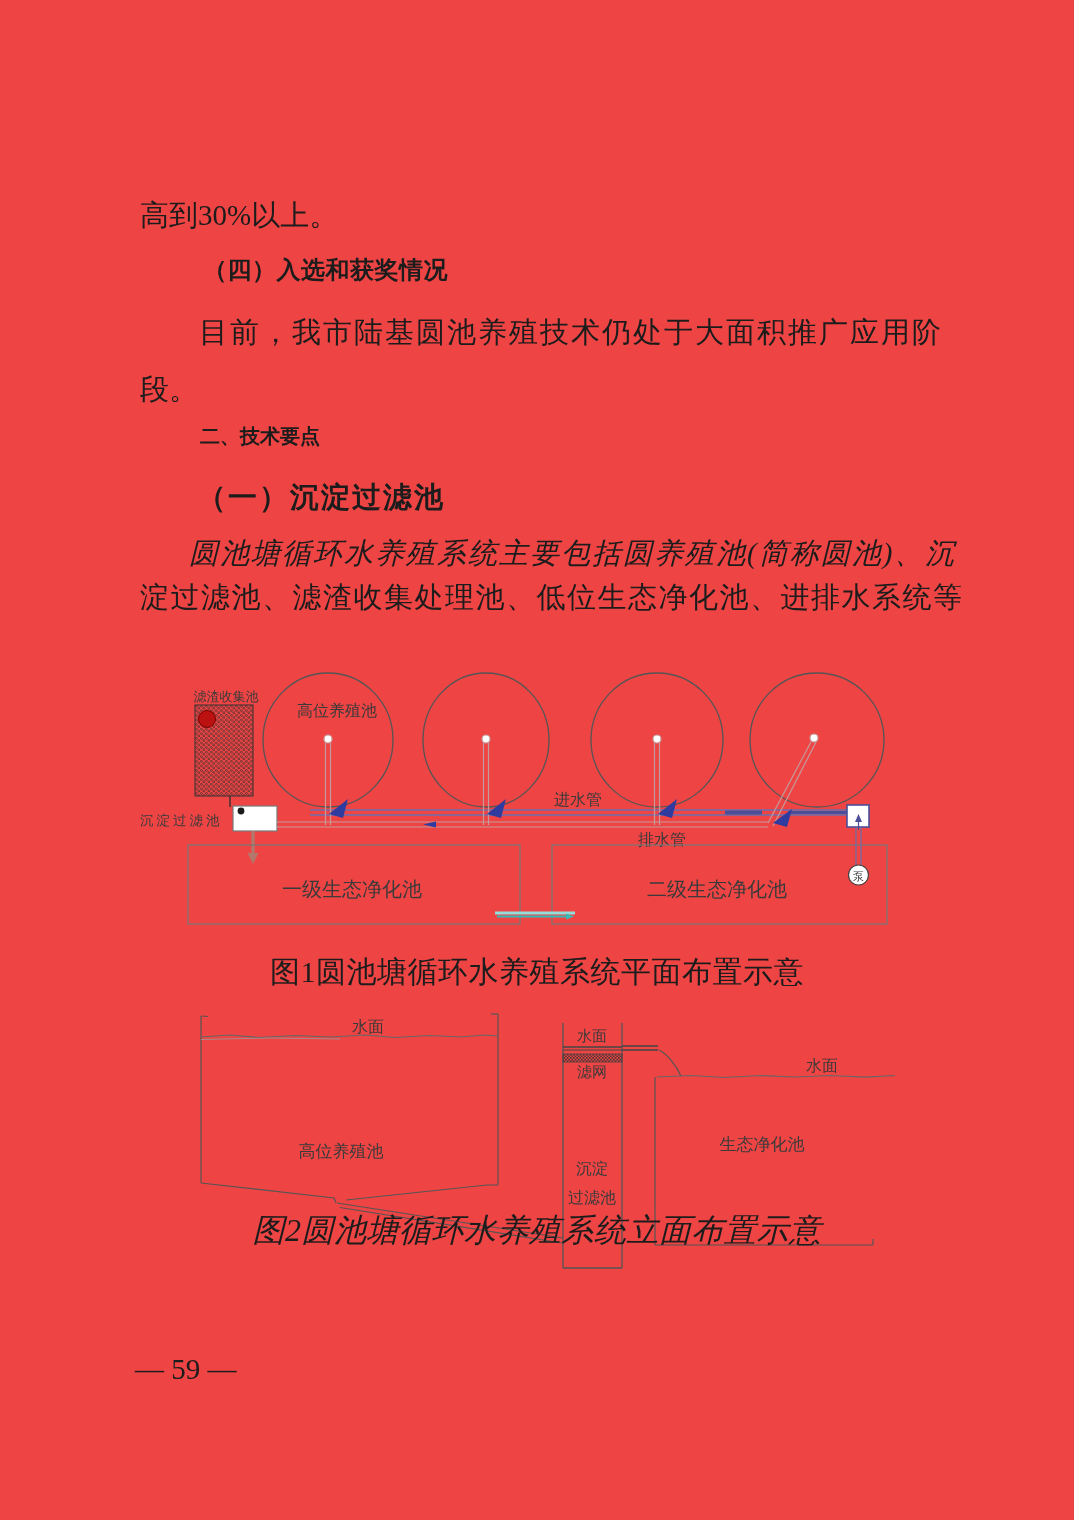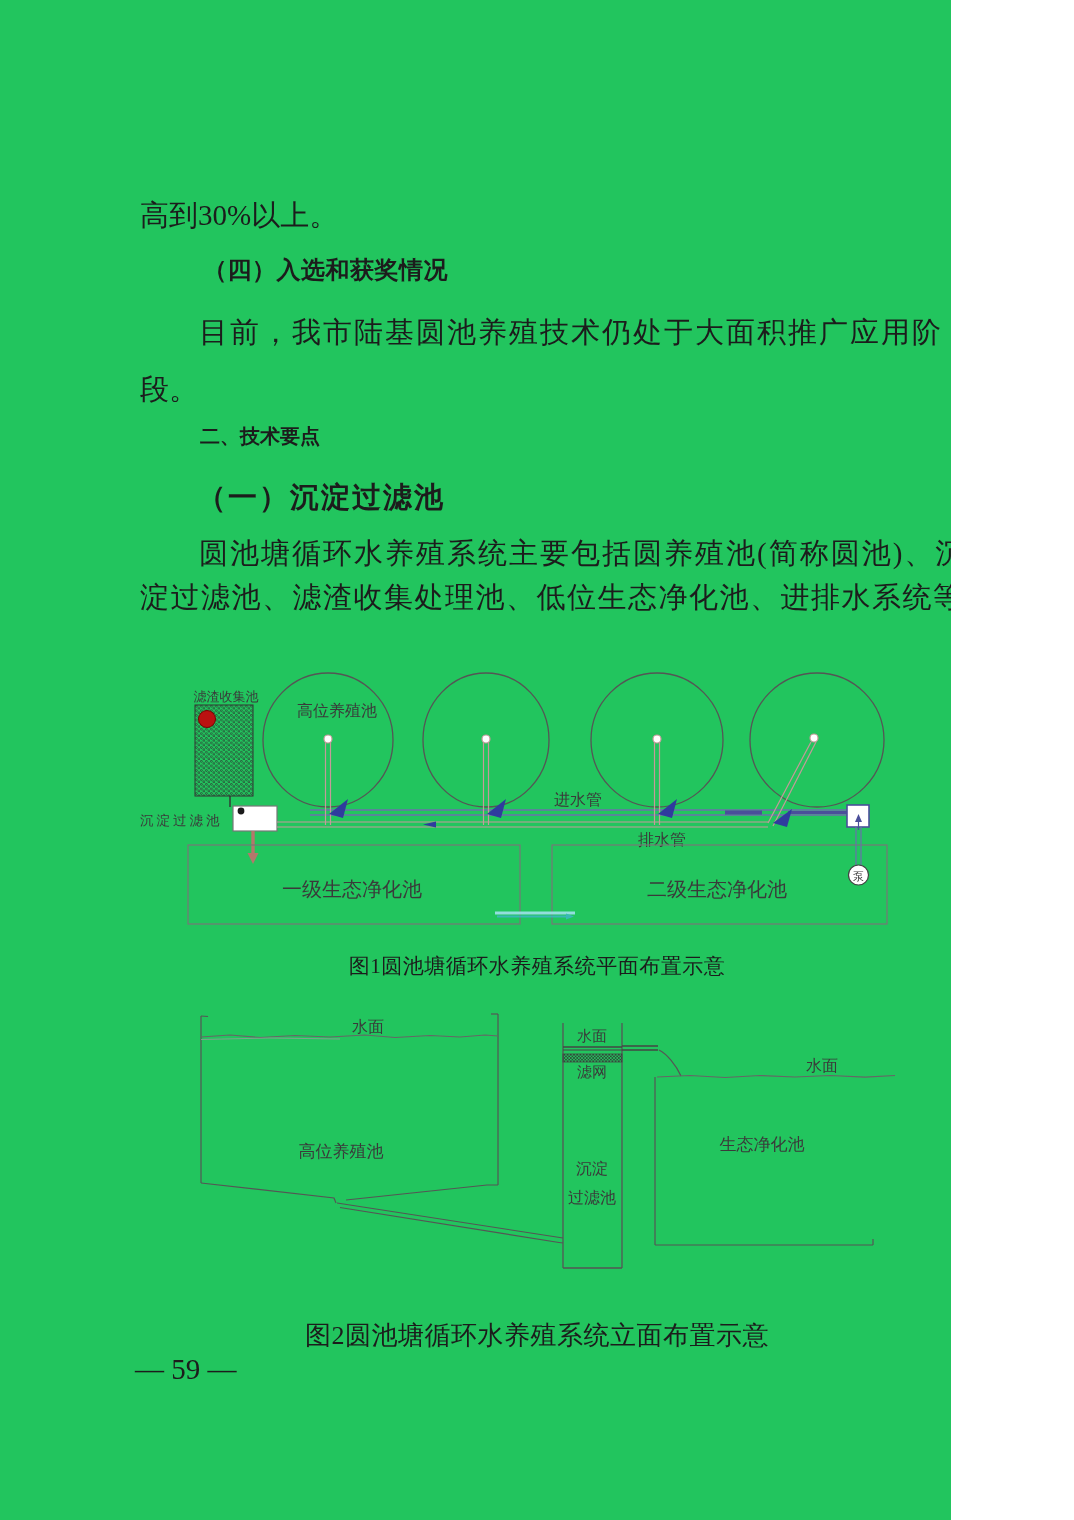--- a/index.html
+++ b/index.html
@@ -1,36 +1,36 @@
 <!DOCTYPE html>
 <html><head>
 <meta charset="utf-8">
 <style>
   html,body{margin:0;padding:0;background:#ffffff;}
-  #page{position:relative;width:951px;height:1520px;background:#22c55e;overflow:hidden;
+  #page{position:relative;width:1074px;height:1520px;background:#ef4444;overflow:hidden;
         font-family:"Liberation Serif","DejaVu Serif",serif;color:#1c1c1c;}
   .tline{position:absolute;white-space:nowrap;font-size:29px;line-height:1.2;}
   .kai{font-weight:600;}
   .hei{font-family:"Liberation Sans","DejaVu Sans",sans-serif;font-weight:700;}
   .caption{position:absolute;left:0;width:1074px;text-align:center;font-size:29px;white-space:nowrap;}
   svg text{font-family:"Liberation Serif","DejaVu Serif",serif;fill:#3a3a3a;}
   .figsvg{position:absolute;overflow:visible;}
 </style>
 </head>
 <body>
 
 <div id="page">
 
   <div class="tline" style="left:140px;top:198px;">高到30%以上。</div>
   <div class="tline kai" style="left:203px;top:256px;font-size:24px;letter-spacing:0.5px;">（四）入选和获奖情况</div>
   <div class="tline" style="left:199px;top:315px;letter-spacing:2px;text-align:center;">目前，我市陆基圆池养殖技术仍处于大面积推广应用阶</div>
   <div class="tline" style="left:140px;top:372px;">段。</div>
   <div class="tline hei" style="left:200px;top:424px;font-size:20px;">二、技术要点</div>
   <div class="tline kai" style="left:197px;top:480px;letter-spacing:2px;">（一）沉淀过滤池</div>
-  <div class="tline" style="left:199px;top:536px;letter-spacing:2px;">圆池塘循环水养殖系统主要包括圆养殖池(简称圆池)、沉</div>
+  <div class="tline" style="left:189px;top:536px;letter-spacing:2px;font-style:italic;">圆池塘循环水养殖系统主要包括圆养殖池(简称圆池)、沉</div>
   <div class="tline" style="left:140px;top:580px;letter-spacing:1.5px;">淀过滤池、滤渣收集处理池、低位生态净化池、进排水系统等</div>
 
   <svg class="figsvg" style="left:140px;top:668px;" width="800" height="275" viewBox="0 0 800 275">
     <defs>
       <pattern id="hatch1" width="5" height="4.6" patternUnits="userSpaceOnUse">
         <circle cx="1.4" cy="1.3" r="0.95" fill="none" stroke="#2c2c2c" stroke-width="0.7"></circle>
         <circle cx="3.9" cy="3.4" r="0.95" fill="none" stroke="#2c2c2c" stroke-width="0.7"></circle>
       </pattern>
       <pattern id="mesh1" width="3.2" height="3.2" patternUnits="userSpaceOnUse">
         <path d="M0,3.2 L3.2,0 M0,0 L3.2,3.2" stroke="#333" stroke-width="0.7"></path>
@@ -114,21 +114,21 @@
       <rect x="707" y="137" width="22" height="22" fill="#fff" stroke="#4a4f9a" stroke-width="1.6"></rect>
       <line x1="716" y1="159" x2="716" y2="197" stroke="#6b6fae" stroke-width="1.2"></line>
       <line x1="721" y1="159" x2="721" y2="197" stroke="#6b6fae" stroke-width="1.2"></line>
       <line x1="718.5" y1="162" x2="718.5" y2="151" stroke="#4a4f9a" stroke-width="1.2"></line>
       <polygon points="715,154 722,154 718.5,146" fill="#4a4f9a"></polygon>
       <circle cx="718.5" cy="207" r="10" fill="#fff" stroke="#444" stroke-width="1.2"></circle>
       <text x="718.5" y="212" font-size="11" text-anchor="middle">泵</text>
     </g>
   </svg>
 
-  <div class="caption" style="top:952px;font-size:21px;letter-spacing:0.5px;">图1圆池塘循环水养殖系统平面布置示意</div>
+  <div class="caption" style="top:952px;font-size:30px;letter-spacing:0.5px;">图1圆池塘循环水养殖系统平面布置示意</div>
 
   <svg class="figsvg" style="left:190px;top:1010px;" width="710" height="265" viewBox="0 0 710 265">
 
     <g stroke="#555" stroke-width="1.2" fill="none">
       <line x1="11" y1="6" x2="11" y2="173"></line>
       <line x1="11" y1="6" x2="18" y2="6.5"></line>
       <line x1="308" y1="4" x2="308" y2="175"></line>
       <line x1="301" y1="4" x2="308" y2="4"></line>
       <path d="M11,173 L144,188 L146,193"></path>
       <path d="M156,190 L297,175 L308,175"></path>
@@ -168,17 +168,17 @@
     <g stroke="#555" stroke-width="1.2" fill="none">
       <line x1="465" y1="67" x2="465" y2="235"></line>
       <line x1="465" y1="235" x2="683" y2="235"></line>
       <line x1="683" y1="235" x2="683" y2="229"></line>
     </g>
     <path d="M467,67 L500,65.5 L535,67.5 L570,65.5 L605,67 L640,65.5 L675,67.2 L705,65.5" fill="none" stroke="#666" stroke-width="1.2"></path>
     <text x="632" y="61" font-size="16" text-anchor="middle">水面</text>
     <text x="572" y="140" font-size="17" text-anchor="middle">生态净化池</text>
   </svg>
 
-  <div class="caption" style="top:1318px;font-size:26px;letter-spacing:0.5px;">图2圆池塘循环水养殖系统立面布置示意</div>
+  <div class="caption" style="top:1209px;font-size:32px;letter-spacing:0.5px;font-style:italic;">图2圆池塘循环水养殖系统立面布置示意</div>
 
   <div class="tline" style="left:135px;top:1352px;font-size:29px;">— 59 —</div>
 
 </div>
 
 </body></html>

